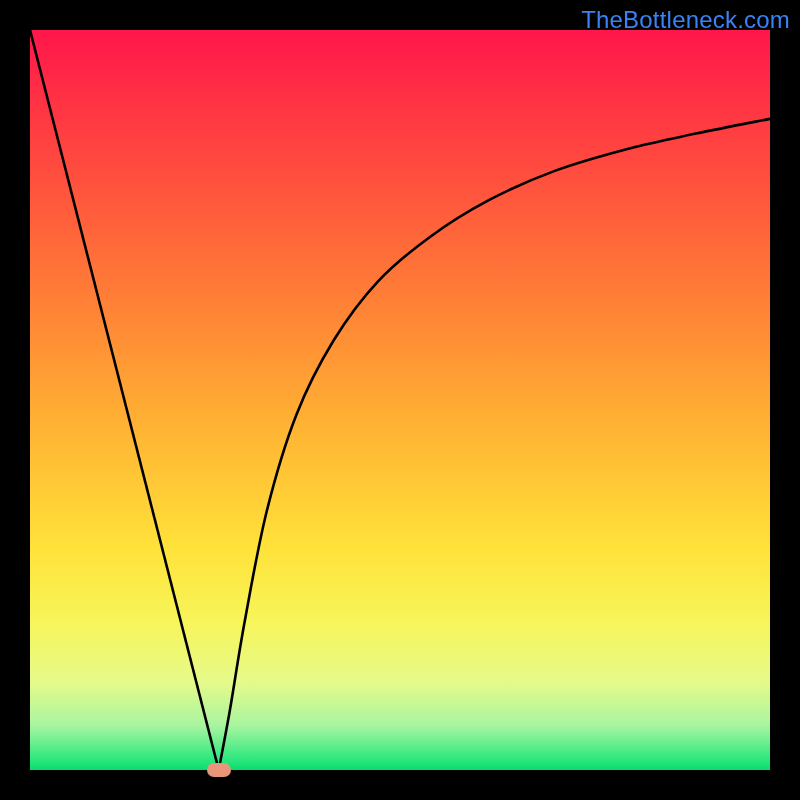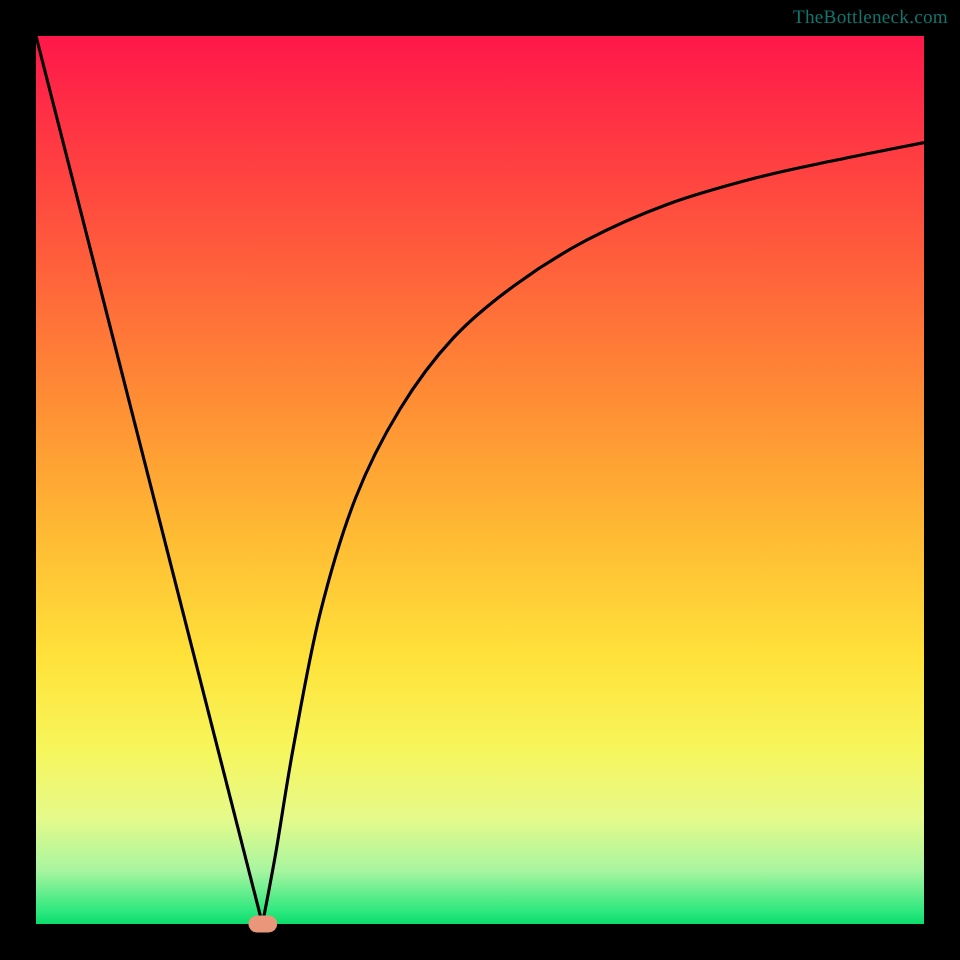--- a/index.html
+++ b/index.html
@@ -23,26 +23,26 @@
     position: absolute;
     left: 0;
     top: 0;
     width: 740px;
     height: 740px;
   }
   .watermark {
     position: absolute;
     top: 6px;
     right: 10px;
-    color: #0f766e;
-    font-size: 16px;
+    color: #3b82f6;
+    font-size: 24px;
     font-weight: 500;
     letter-spacing: 0.2px;
     z-index: 10;
-    font-family: Liberation Serif, serif;
+    font-family: Liberation Sans, sans-serif;
   }
   .marker {
     position: absolute;
     width: 24px;
     height: 14px;
     background: #e9967a;
     border-radius: 7px;
     transform: translate(-50%, -50%);
     z-index: 5;
   }

